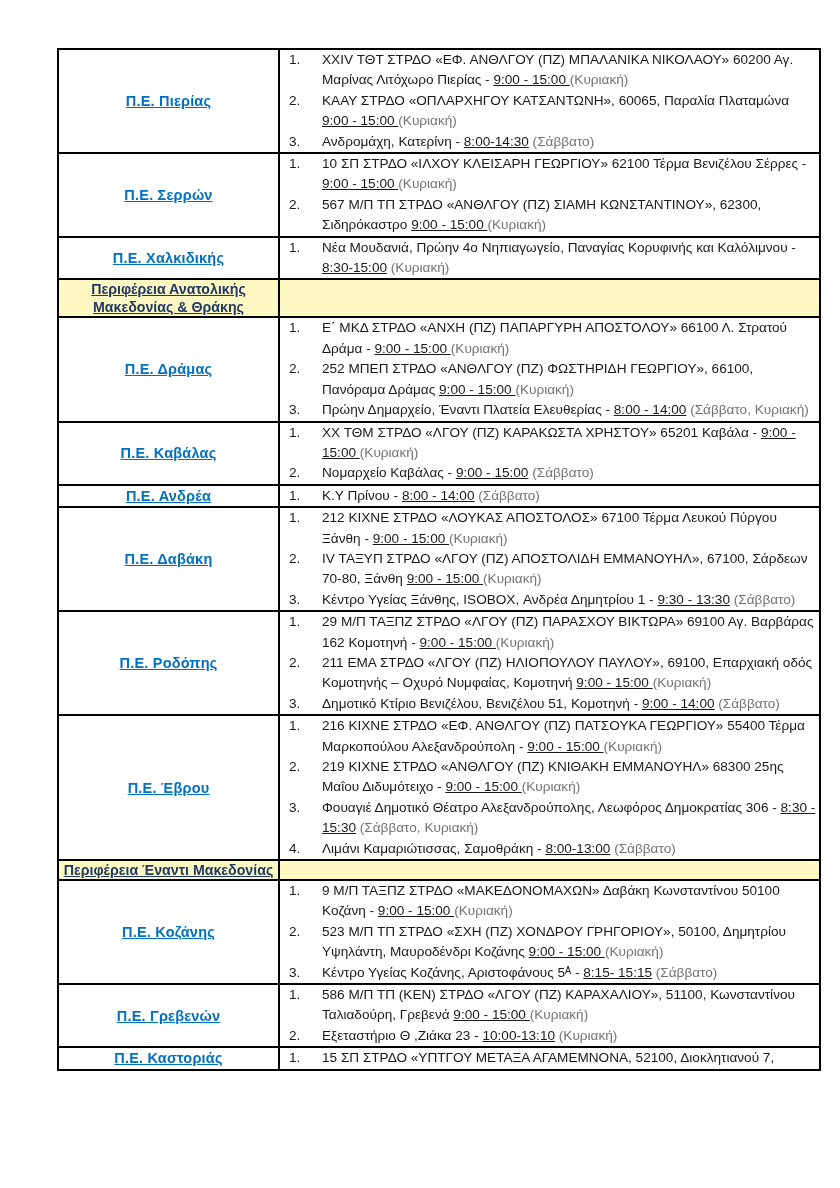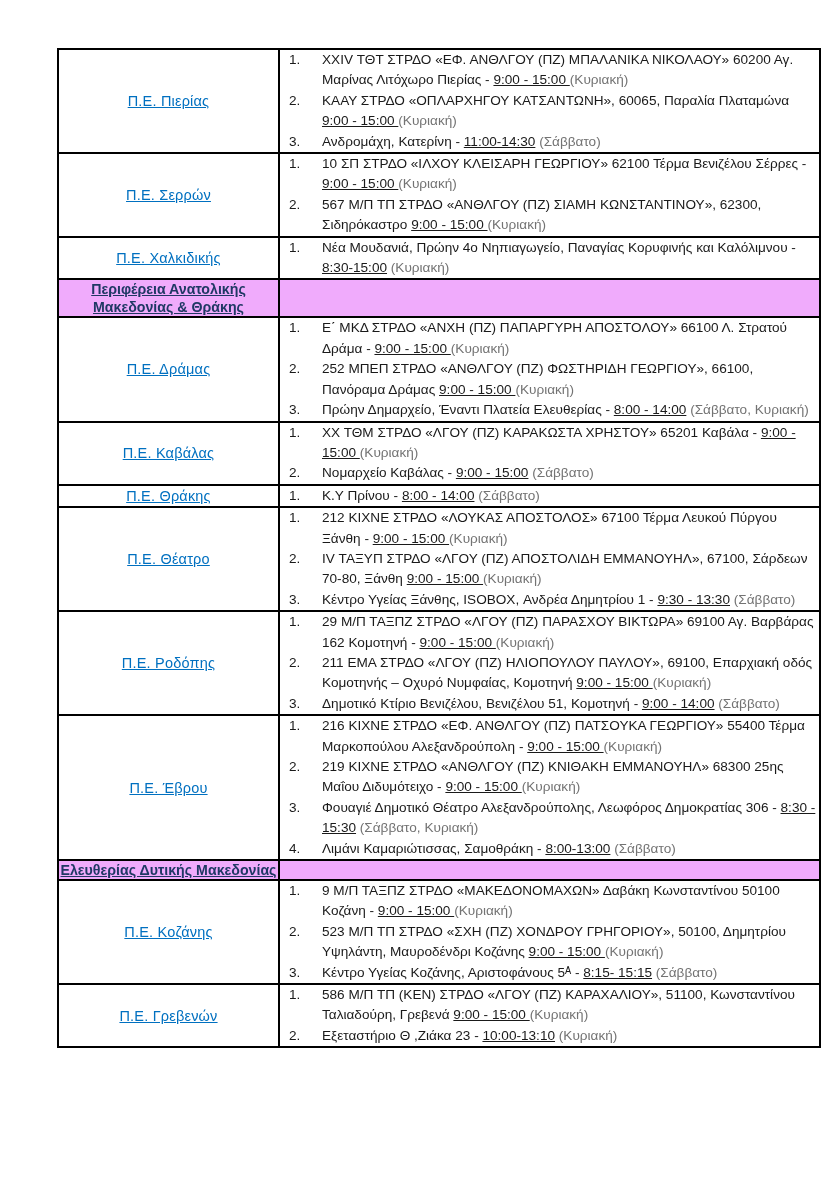--- a/index.html
+++ b/index.html
@@ -30,21 +30,21 @@
     padding: 0;
     vertical-align: middle;
   }
   td.region-cell {
     text-align: center;
     vertical-align: middle;
     padding: 2px 4px;
   }
   .region-link {
     color: #0070C0;
-    font-weight: normal;
+    font-weight: bold;
     font-size: 14.5px;
     text-decoration: underline;
     cursor: pointer;
     letter-spacing: 0.2px;
   }
   td.entries-cell {
     vertical-align: top;
     padding: 1px 6px 2px 0;
   }
   .entry {
@@ -56,21 +56,21 @@
   }
   .entry .num {
     flex: 0 0 33px;
     padding-left: 9px;
     box-sizing: content-box;
   }
   .entry .txt { flex: 1 1 auto; }
   .entry .time { text-decoration: underline; text-align: center; }
   .entry .day { color: #737373; }
   tr.section-row td {
-    background: #f0abfc;
+    background: #fef9c3;
     border: 2px solid #000000;
   }
   td.section-label-cell {
     color: #1F3864;
     font-weight: bold;
     font-size: 14.2px;
     line-height: 18px;
     text-align: center;
     text-decoration: underline;
     padding: 1px 6px;
@@ -92,21 +92,21 @@
             <div class="entry">
               <span class="num">1.</span>
               <span class="txt"><span>XXIV ΤΘΤ ΣΤΡΔΟ «ΕΦ. ΑΝΘΛΓΟΥ (ΠΖ) ΜΠΑΛΑΝΙΚΑ ΝΙΚΟΛΑΟΥ» 60200 Αγ. Μαρίνας Λιτόχωρο Πιερίας - </span><span class="time">9:00 - 15:00 </span><span class="day">(Κυριακή)</span></span>
             </div>
             <div class="entry">
               <span class="num">2.</span>
               <span class="txt"><span>ΚΑΑΥ ΣΤΡΔΟ «ΟΠΛΑΡΧΗΓΟΥ ΚΑΤΣΑΝΤΩΝΗ», 60065, Παραλία Πλαταμώνα </span><span class="time">9:00 - 15:00 </span><span class="day">(Κυριακή)</span></span>
             </div>
             <div class="entry">
               <span class="num">3.</span>
-              <span class="txt"><span>Ανδρομάχη, Κατερίνη - </span><span class="time">11:00-14:30</span><span> </span><span class="day">(Σάββατο)</span></span>
+              <span class="txt"><span>Ανδρομάχη, Κατερίνη - </span><span class="time">8:00-14:30</span><span> </span><span class="day">(Σάββατο)</span></span>
             </div>
           </td>
         </tr>
         <tr>
           <td class="region-cell"><span class="region-link">Π.Ε. Σερρών</span></td>
           <td class="entries-cell">
             <div class="entry">
               <span class="num">1.</span>
               <span class="txt"><span>10 ΣΠ ΣΤΡΔΟ «ΙΛΧΟΥ ΚΛΕΙΣΑΡΗ ΓΕΩΡΓΙΟΥ» 62100 Τέρμα Βενιζέλου Σέρρες - </span><span class="time">9:00 - 15:00 </span><span class="day">(Κυριακή)</span></span>
             </div>
@@ -153,30 +153,30 @@
               <span class="num">1.</span>
               <span class="txt"><span>ΧΧ ΤΘΜ ΣΤΡΔΟ «ΛΓΟΥ (ΠΖ) ΚΑΡΑΚΩΣΤΑ ΧΡΗΣΤΟΥ» 65201 Καβάλα - </span><span class="time">9:00 - 15:00 </span><span class="day">(Κυριακή)</span></span>
             </div>
             <div class="entry">
               <span class="num">2.</span>
               <span class="txt"><span>Νομαρχείο Καβάλας - </span><span class="time">9:00 - 15:00</span><span> </span><span class="day">(Σάββατο)</span></span>
             </div>
           </td>
         </tr>
         <tr>
-          <td class="region-cell"><span class="region-link">Π.Ε. Θράκης</span></td>
+          <td class="region-cell"><span class="region-link">Π.Ε. Ανδρέα</span></td>
           <td class="entries-cell">
             <div class="entry">
               <span class="num">1.</span>
               <span class="txt"><span>Κ.Υ Πρίνου - </span><span class="time">8:00 - 14:00</span><span> </span><span class="day">(Σάββατο)</span></span>
             </div>
           </td>
         </tr>
         <tr>
-          <td class="region-cell"><span class="region-link">Π.Ε. Θέατρο</span></td>
+          <td class="region-cell"><span class="region-link">Π.Ε. Δαβάκη</span></td>
           <td class="entries-cell">
             <div class="entry">
               <span class="num">1.</span>
               <span class="txt"><span>212 ΚΙΧΝΕ ΣΤΡΔΟ «ΛΟΥΚΑΣ ΑΠΟΣΤΟΛΟΣ» 67100 Τέρμα Λευκού Πύργου Ξάνθη - </span><span class="time">9:00 - 15:00 </span><span class="day">(Κυριακή)</span></span>
             </div>
             <div class="entry">
               <span class="num">2.</span>
               <span class="txt"><span>IV ΤΑΞΥΠ ΣΤΡΔΟ «ΛΓΟΥ (ΠΖ) ΑΠΟΣΤΟΛΙΔΗ ΕΜΜΑΝΟΥΗΛ», 67100, Σάρδεων 70-80, Ξάνθη </span><span class="time">9:00 - 15:00 </span><span class="day">(Κυριακή)</span></span>
             </div>
             <div class="entry">
@@ -217,21 +217,21 @@
               <span class="num">3.</span>
               <span class="txt"><span>Φουαγιέ Δημοτικό Θέατρο Αλεξανδρούπολης, Λεωφόρος Δημοκρατίας 306 - </span><span class="time">8:30 - 15:30</span><span> </span><span class="day">(Σάββατο, Κυριακή)</span></span>
             </div>
             <div class="entry">
               <span class="num">4.</span>
               <span class="txt"><span>Λιμάνι Καμαριώτισσας, Σαμοθράκη - </span><span class="time">8:00-13:00</span><span> </span><span class="day">(Σάββατο)</span></span>
             </div>
           </td>
         </tr>
         <tr class="section-row">
-          <td class="section-label-cell">Ελευθερίας Δυτικής Μακεδονίας</td>
+          <td class="section-label-cell">Περιφέρεια Έναντι Μακεδονίας</td>
           <td class="section-empty-cell"></td>
         </tr>
         <tr>
           <td class="region-cell"><span class="region-link">Π.Ε. Κοζάνης</span></td>
           <td class="entries-cell">
             <div class="entry">
               <span class="num">1.</span>
               <span class="txt"><span>9 Μ/Π ΤΑΞΠΖ ΣΤΡΔΟ «ΜΑΚΕΔΟΝΟΜΑΧΩΝ» Δαβάκη Κωνσταντίνου 50100 Κοζάνη - </span><span class="time">9:00 - 15:00 </span><span class="day">(Κυριακή)</span></span>
             </div>
             <div class="entry">
@@ -247,18 +247,27 @@
         <tr>
           <td class="region-cell"><span class="region-link">Π.Ε. Γρεβενών</span></td>
           <td class="entries-cell">
             <div class="entry">
               <span class="num">1.</span>
               <span class="txt"><span>586 Μ/Π ΤΠ (ΚΕΝ) ΣΤΡΔΟ «ΛΓΟΥ (ΠΖ) ΚΑΡΑΧΑΛΙΟΥ», 51100, Κωνσταντίνου Ταλιαδούρη, Γρεβενά </span><span class="time">9:00 - 15:00 </span><span class="day">(Κυριακή)</span></span>
             </div>
             <div class="entry">
               <span class="num">2.</span>
               <span class="txt"><span>Εξεταστήριο Θ ,Ζιάκα 23 - </span><span class="time">10:00-13:10</span><span> </span><span class="day">(Κυριακή)</span></span>
+            </div>
+          </td>
+        </tr>
+        <tr>
+          <td class="region-cell"><span class="region-link">Π.Ε. Καστοριάς</span></td>
+          <td class="entries-cell">
+            <div class="entry">
+              <span class="num">1.</span>
+              <span class="txt"><span>15 ΣΠ ΣΤΡΔΟ «ΥΠΤΓΟΥ ΜΕΤΑΞΑ ΑΓΑΜΕΜΝΟΝΑ, 52100, Διοκλητιανού 7,</span></span>
             </div>
           </td>
         </tr>
       </tbody>
   </table>
 </div>
 
 </body></html>

